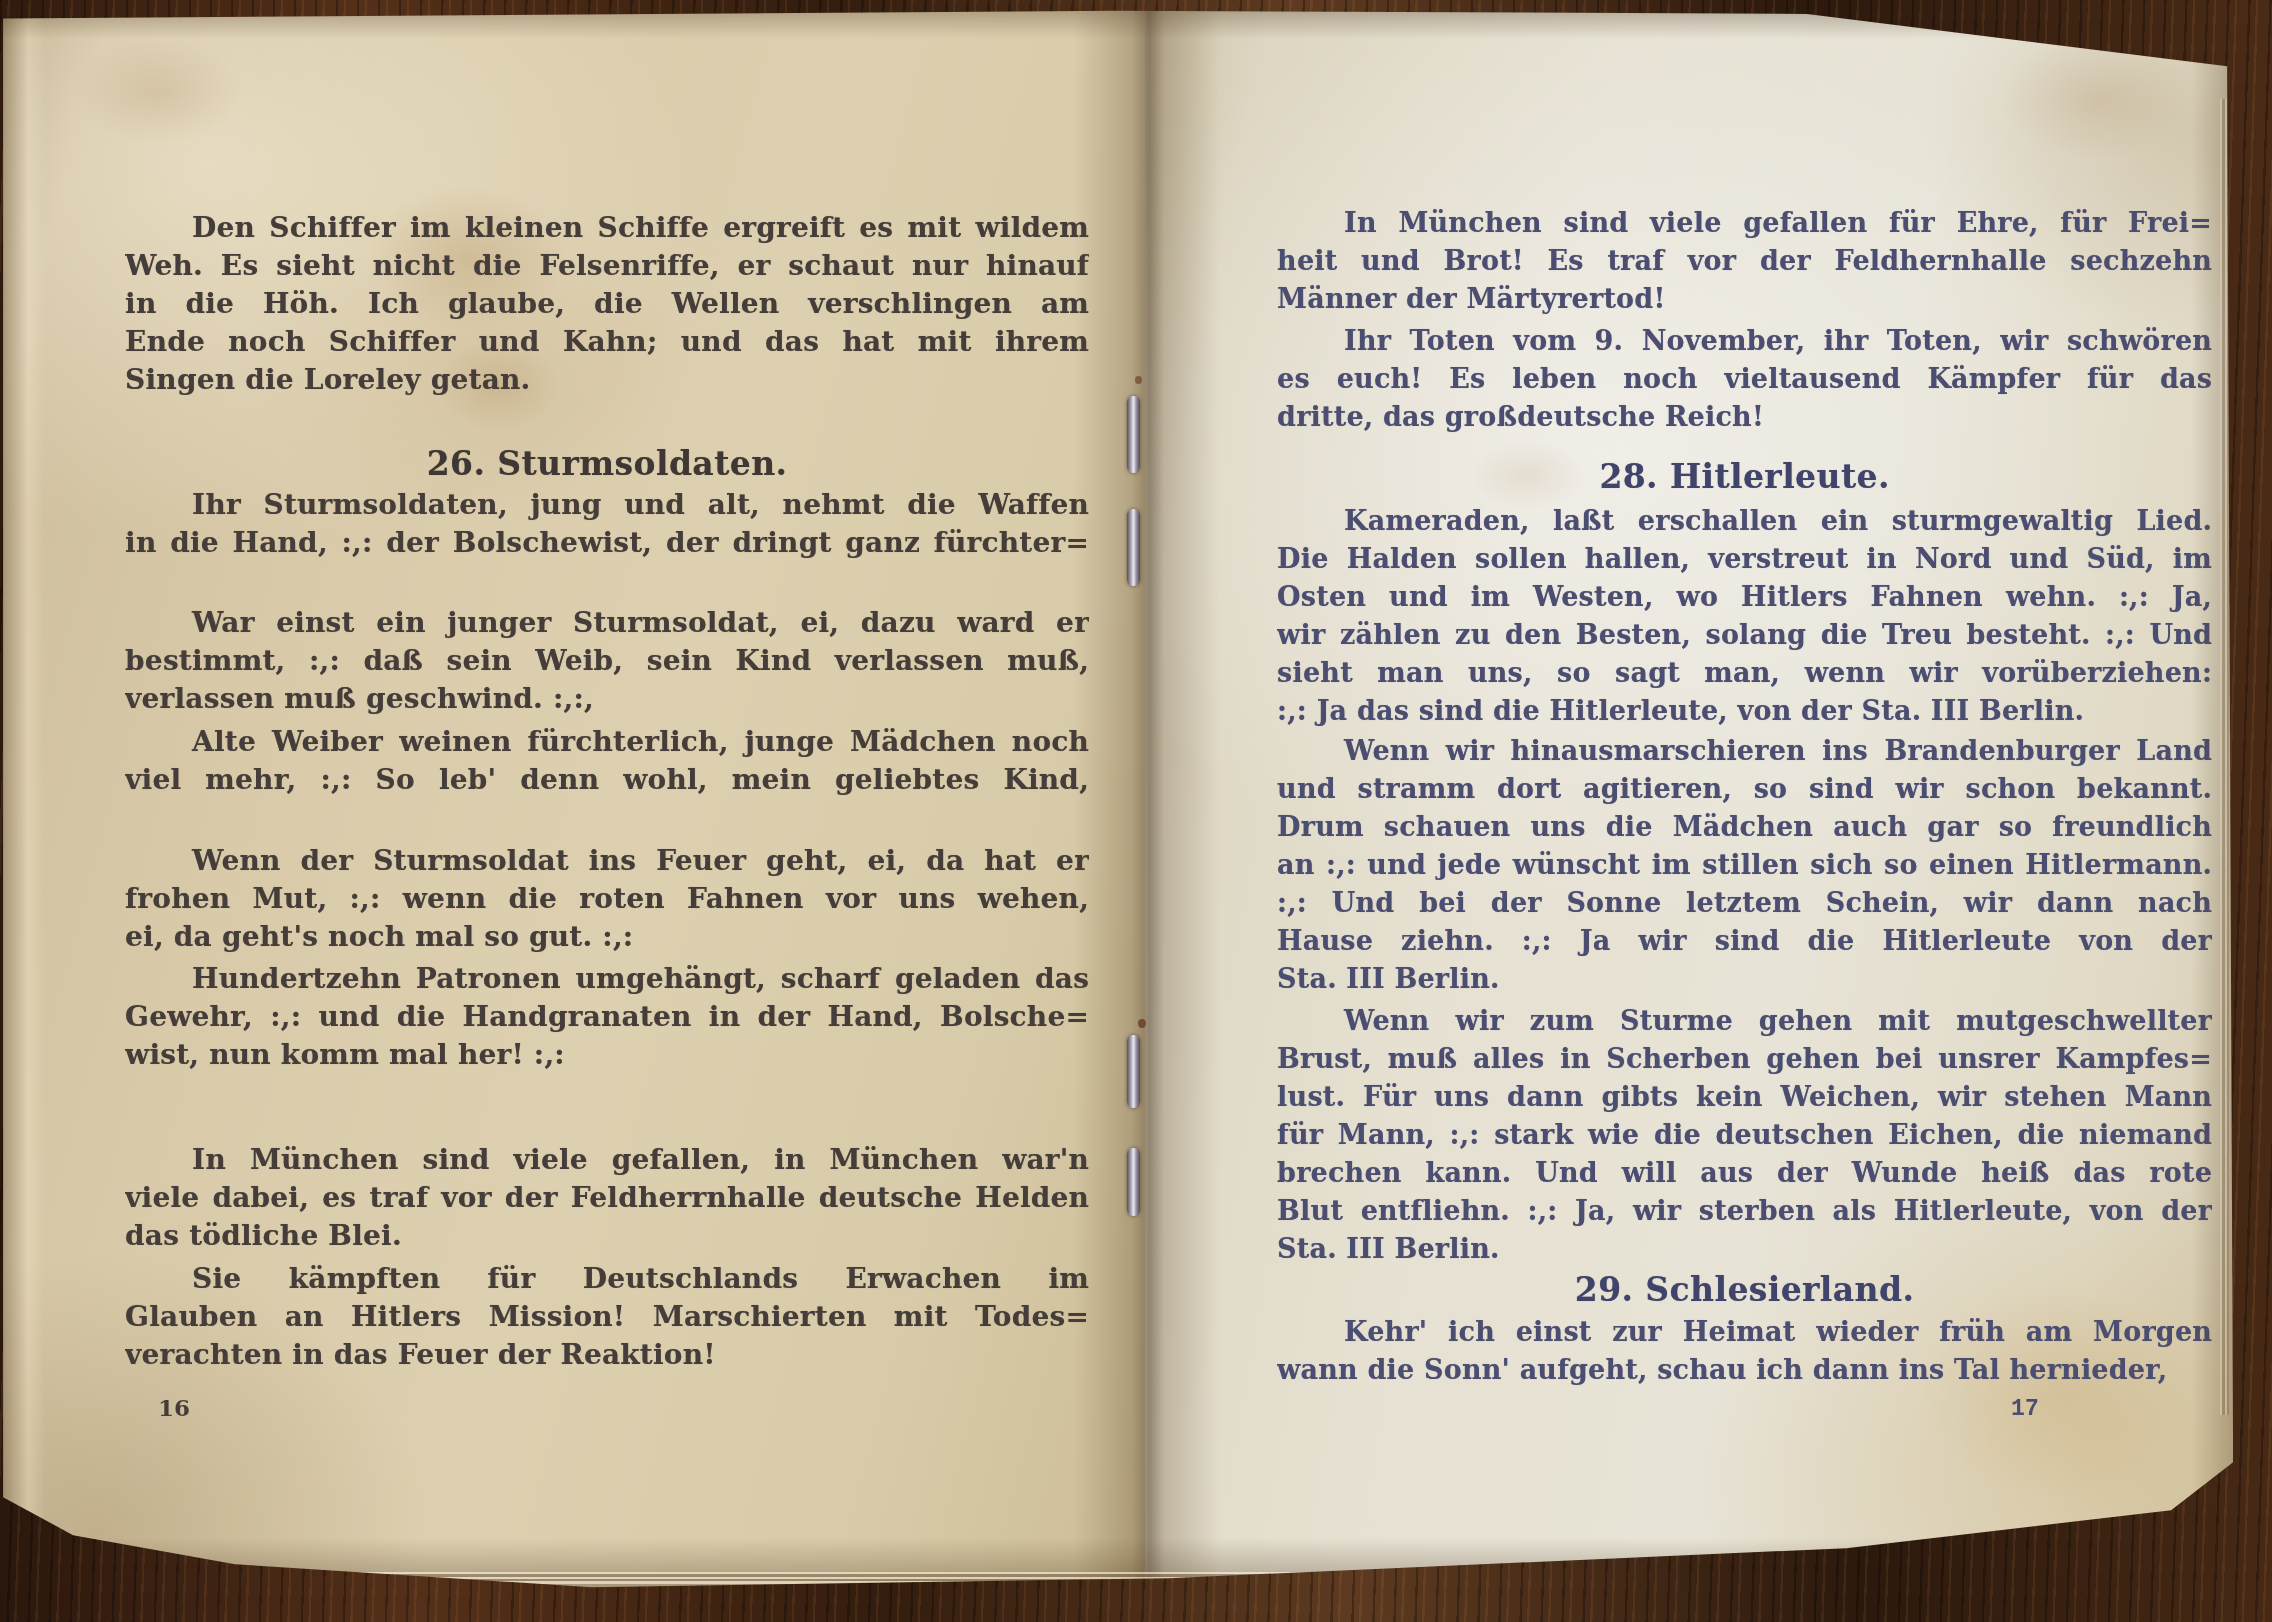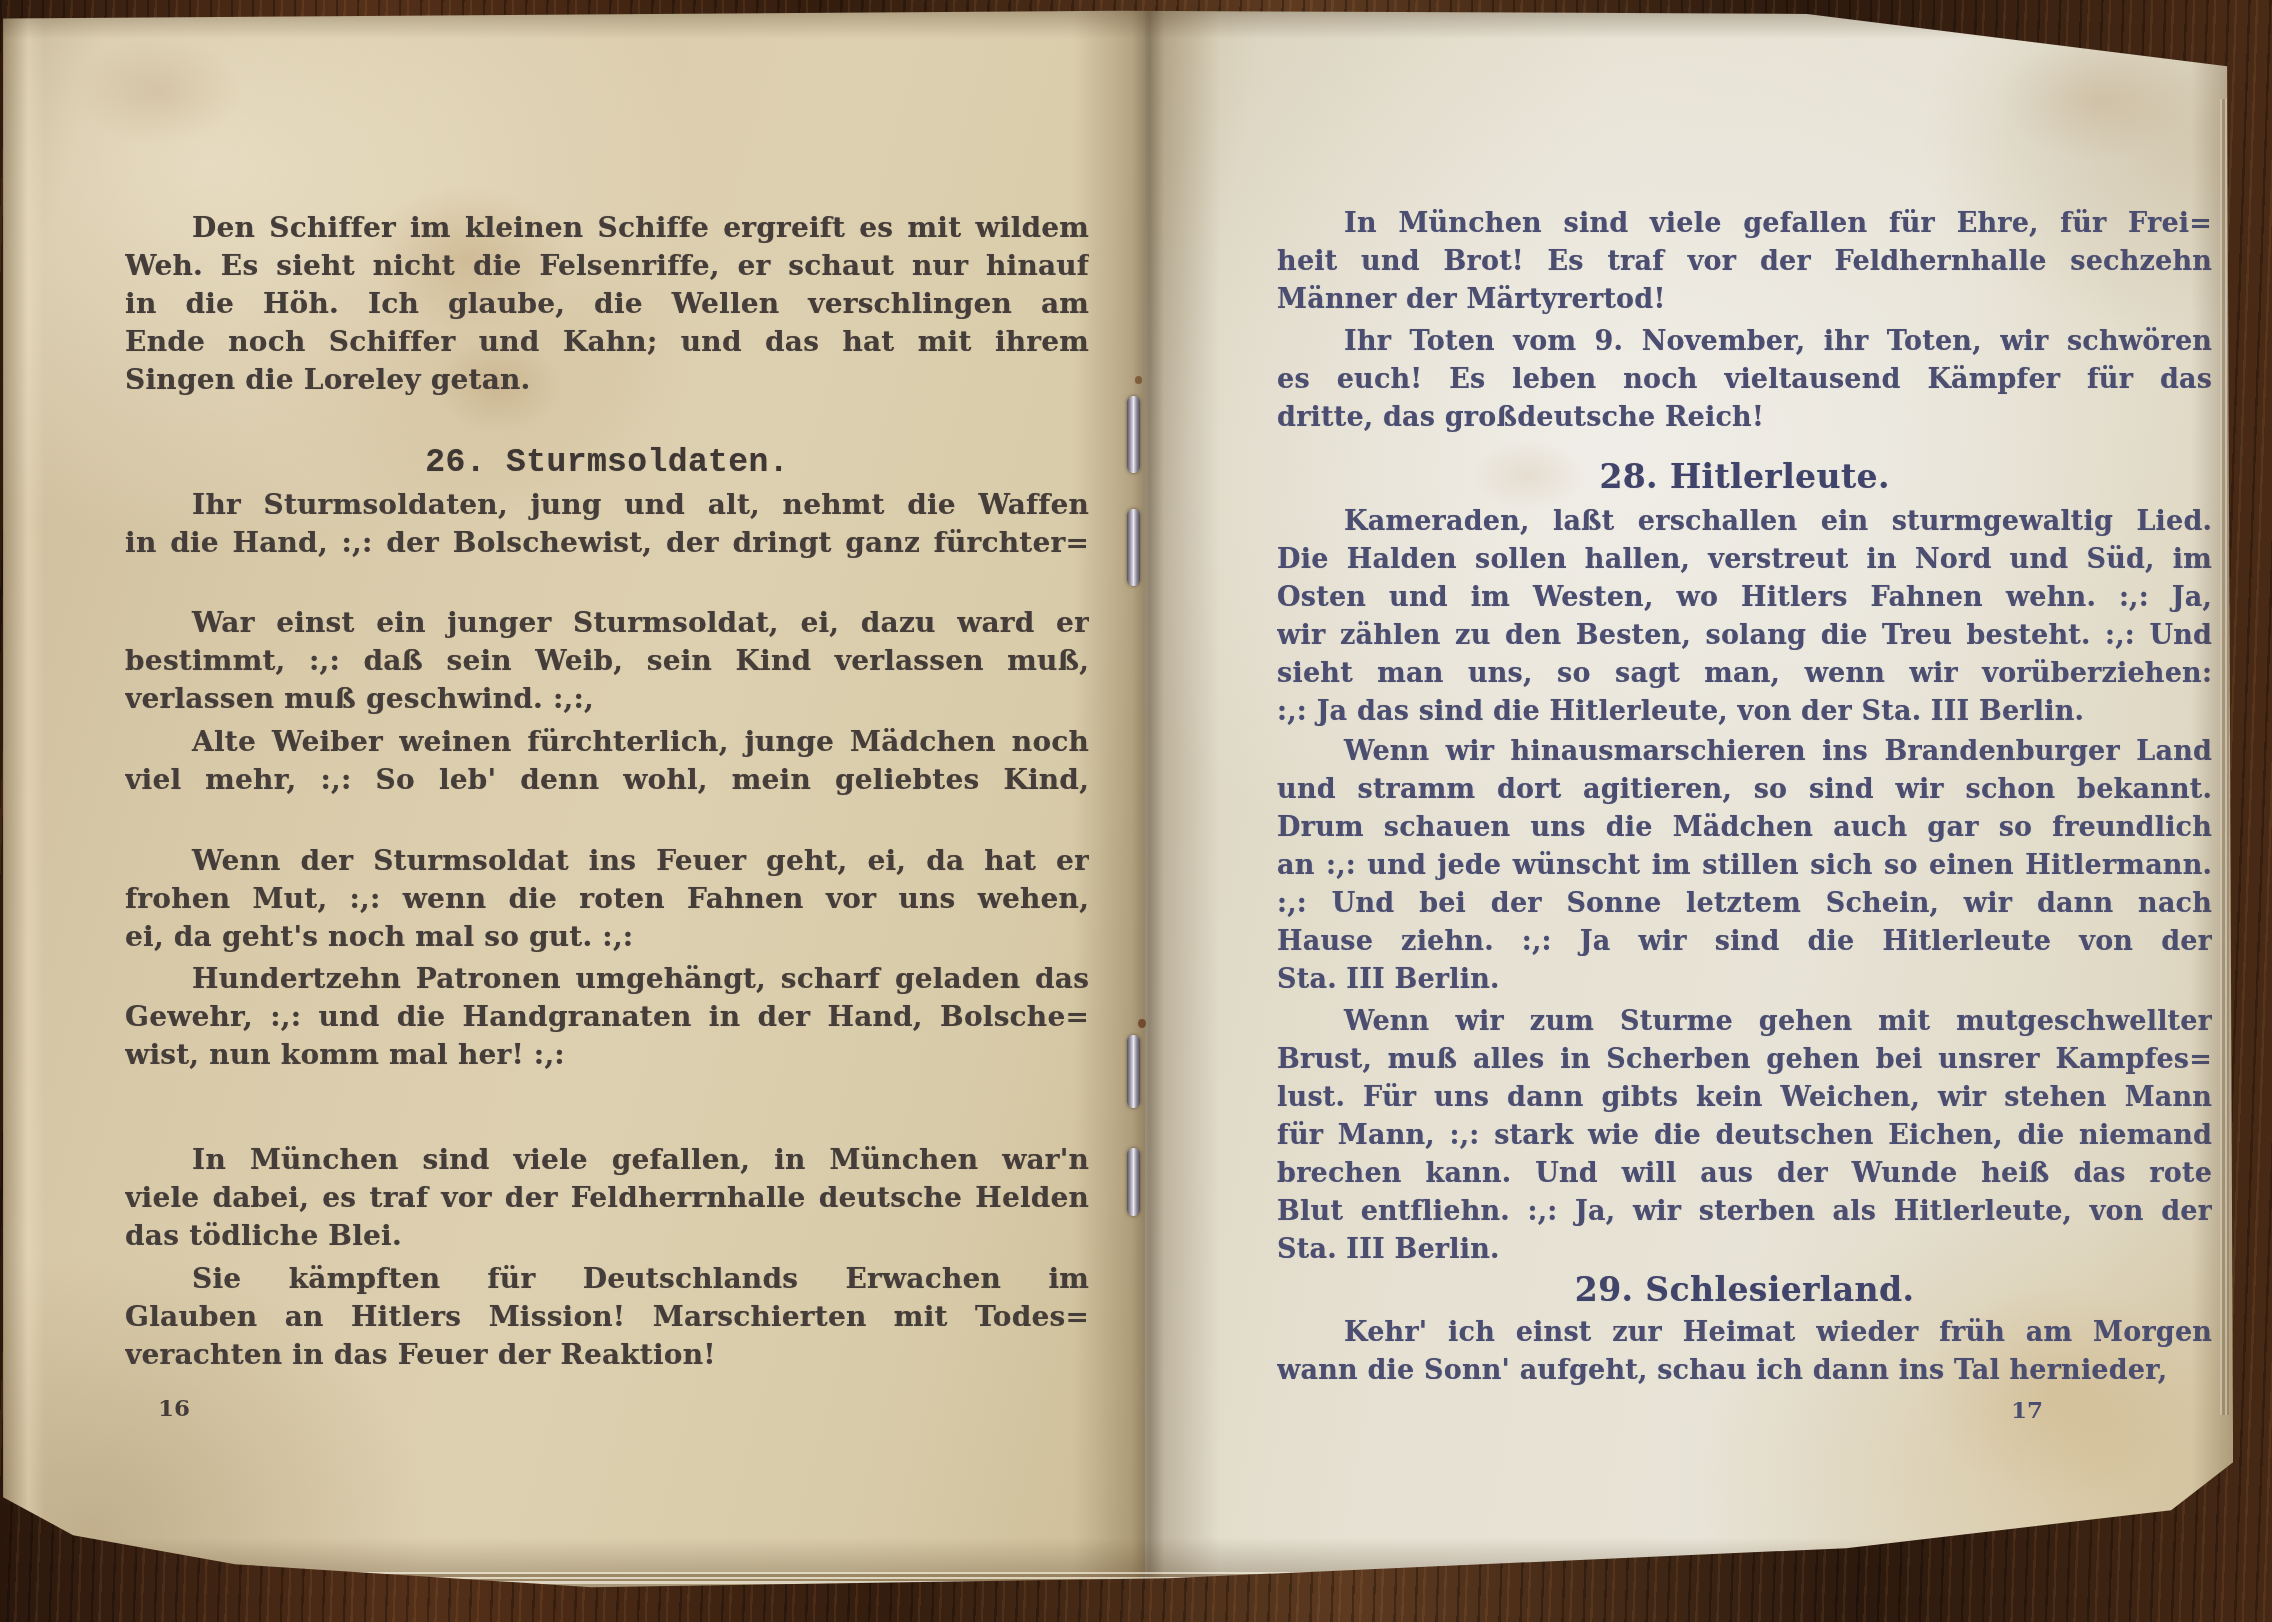--- a/index.html
+++ b/index.html
@@ -56,25 +56,25 @@
   .text-layer{position:absolute;inset:0;}
   .para{position:absolute;margin:0;}
   .page-left .para{left:122px;width:964px;color:#453d3a;font-size:28px;font-weight:bold;letter-spacing:0.2px;
     text-shadow:0 0 0.8px rgba(70,58,48,.45);}
   .page-right .para{left:132px;width:935px;color:#4b4e70;font-size:27px;font-weight:bold;letter-spacing:0.2px;
     text-shadow:0 0 0.8px rgba(62,66,100,.45);}
   .line{height:38px;line-height:38px;white-space:nowrap;text-align:justify;text-align-last:justify;overflow:hidden;}
   .line.first{text-indent:67px;}
   .line.last{text-align-last:left;}
   .heading{position:absolute;margin:0;text-align:center;font-size:33px;font-weight:bold;letter-spacing:0.4px;}
-  .page-left .heading{left:122px;width:964px;color:#3e3734;text-shadow:0 0 0.8px rgba(60,50,40,.5);font-family:Liberation Mono, monospace;}
+  .page-left .heading{left:122px;width:964px;color:#3e3734;text-shadow:0 0 0.8px rgba(60,50,40,.5);}
   .page-right .heading{left:132px;width:935px;color:#41446a;text-shadow:0 0 0.8px rgba(55,58,92,.5);}
   .page-number{position:absolute;font-size:23px;font-weight:bold;}
   .page-left .page-number{color:#443c38;}
-  .page-right .page-number{color:#4b4e70;}
+  .page-right .page-number{color:#4b4e70;font-family:Liberation Mono, monospace;}
 </style>
 </head>
 <body>
 
 <div class="booklet">
 
   <div class="page page-left">
     <div class="cover-curl"></div>
     <div class="stain" style="left:364px;top:178px;width:201px;height:147px;background:radial-gradient(ellipse at center, rgba(160,115,60,.22), transparent 70%);"></div>
     <div class="stain" style="left:434px;top:333px;width:124px;height:93px;background:radial-gradient(ellipse at center, rgba(150,105,55,.18), transparent 70%);"></div>

